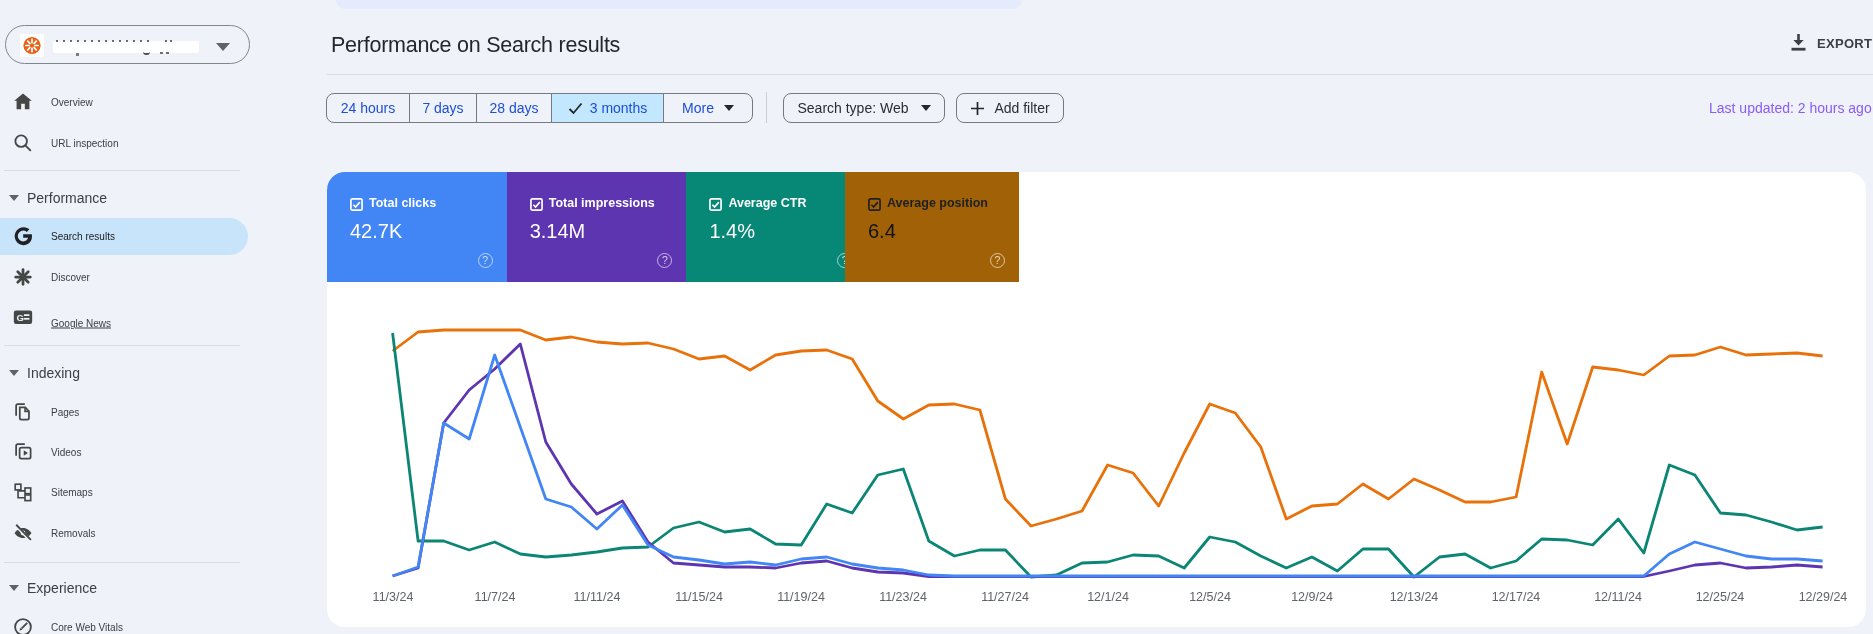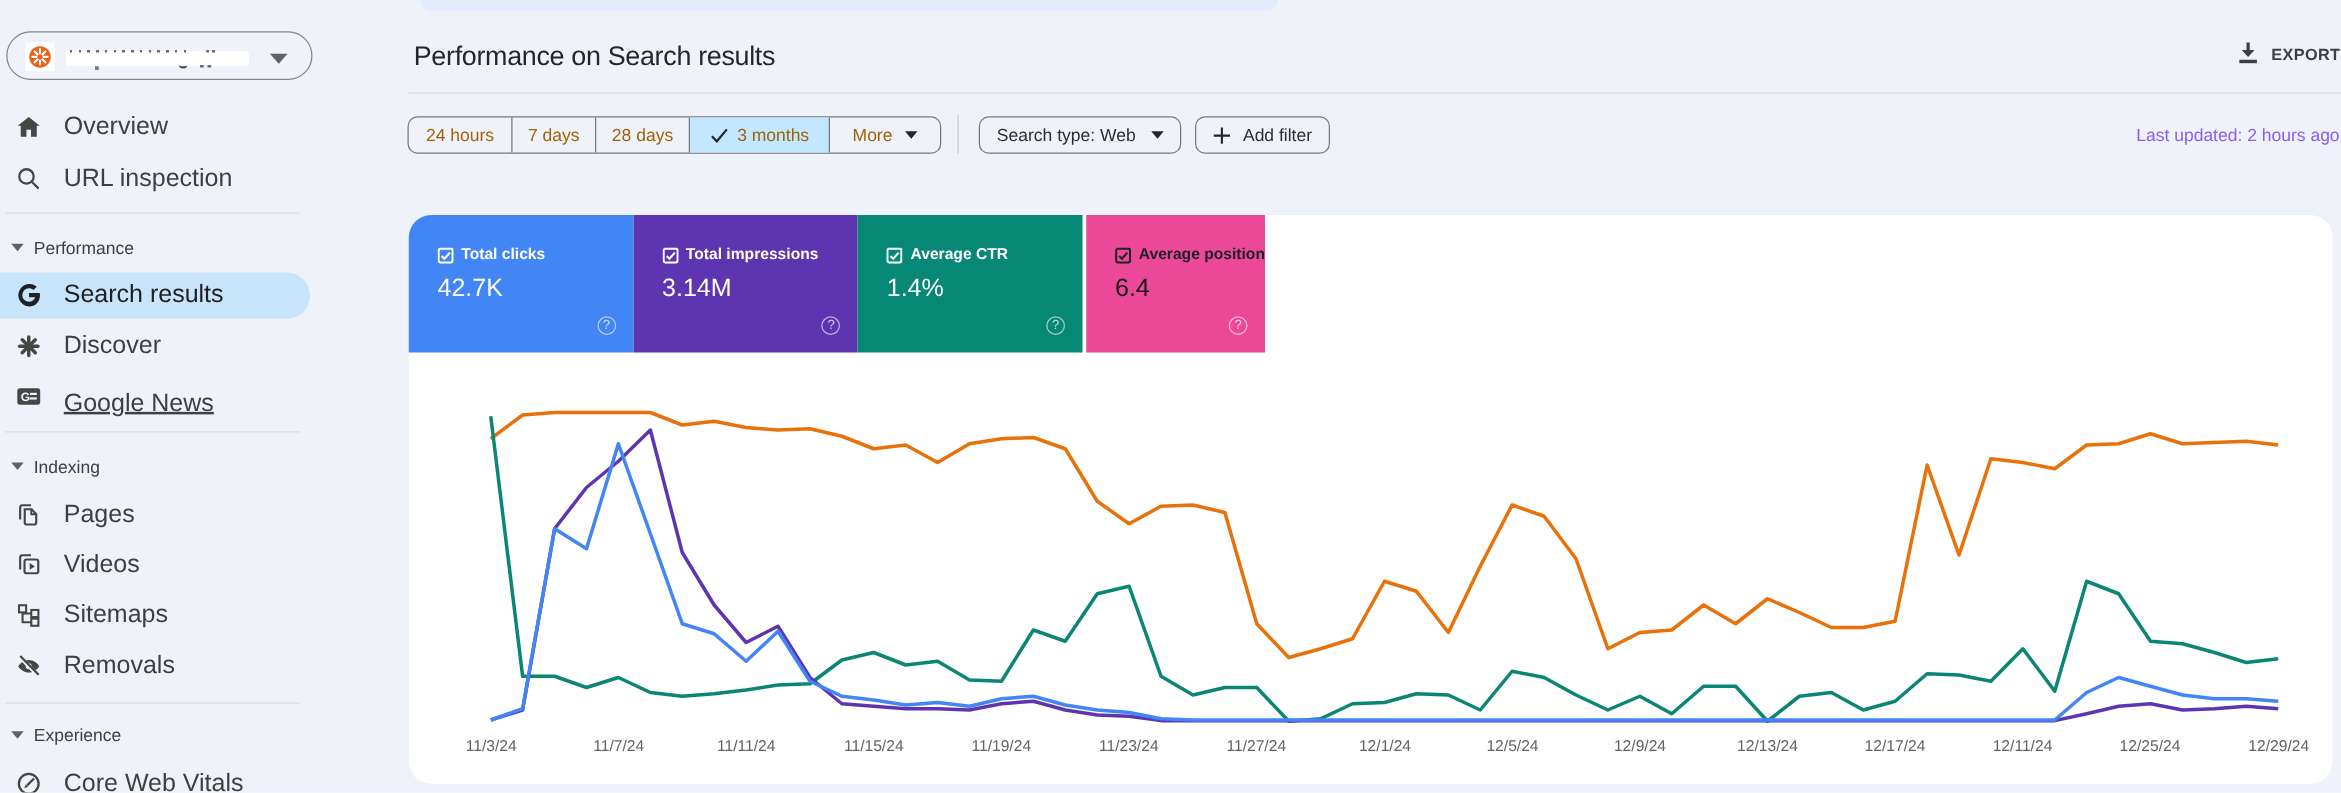--- a/index.html
+++ b/index.html
@@ -1,32 +1,32 @@
 <!DOCTYPE html>
 <html><head><meta charset="utf-8"><style>
 *{margin:0;padding:0;box-sizing:border-box}
 html,body{width:1873px;height:634px;overflow:hidden;background:#eff2f8;font-family:"Liberation Sans",sans-serif;position:relative}
 .abs{position:absolute}
 
 .propsel{position:absolute;left:5px;top:25px;width:245px;height:39px;border:1px solid #82878c;border-radius:20px}
 .favtile{position:absolute;left:14px;top:8px;width:24px;height:23px;background:#fff;border-radius:2px}
 .blur{position:absolute;left:47px;top:15px;width:146px;height:12px;background:#fff;border-radius:2px}
 .ptri{position:absolute;left:210px;top:17px;width:0;height:0;border-left:7px solid transparent;border-right:7px solid transparent;border-top:8px solid #5f6368}
-.nitem{position:absolute;left:51px;font-size:20px;color:#3c4043;white-space:nowrap;transform:translateY(-50%)}
+.nitem{position:absolute;left:51px;font-size:10px;color:#3c4043;white-space:nowrap;transform:translateY(-50%)}
 .nhead{position:absolute;left:27px;font-size:14px;color:#3c4043;white-space:nowrap;transform:translateY(-50%)}
 .ntri{position:absolute;left:9px;width:0;height:0;border-left:5px solid transparent;border-right:5px solid transparent;border-top:6px solid #5f6368}
 .nicon{position:absolute;left:12px;width:22px;height:22px}
 .ndiv{position:absolute;left:4px;width:236px;border-top:1px solid #dadee3}
 .selpill{position:absolute;left:0;top:218px;width:248px;height:37px;background:#c8e4fb;border-radius:0 19px 19px 0}
 
 .topbar{position:absolute;left:336px;top:0;width:686px;height:9px;background:#e3ebfc;border-radius:0 0 10px 10px}
 .title{position:absolute;left:331px;top:33px;font-size:21.5px;letter-spacing:-0.25px;color:#23272b}
 .hr1{position:absolute;left:327px;top:74px;width:1546px;border-top:1px solid #dadee3}
 .chipgrp{position:absolute;left:326px;top:93px;height:30px;border:1px solid #767a7e;border-radius:8px;display:flex;align-items:stretch;background:transparent}
-.chip{font-size:14px;color:#a16207;display:flex;align-items:center;justify-content:center;border-right:1px solid #767a7e;padding:0}
+.chip{font-size:14px;color:#1d4ed8;display:flex;align-items:center;justify-content:center;border-right:1px solid #767a7e;padding:0}
 .chip:last-child{border-right:none}
 .obtn{position:absolute;top:93px;height:30px;border:1px solid #767a7e;border-radius:8px;font-size:14px;color:#2a2e33;display:flex;align-items:center;justify-content:center}
 .vdiv{position:absolute;left:766px;top:92px;height:31px;border-left:1px solid #c9cdd2}
 .export{position:absolute;left:1817px;top:36px;font-size:13px;font-weight:bold;color:#3c4043;letter-spacing:.3px}
 .lastupd{position:absolute;left:1709px;top:100px;font-size:14px;color:#8b5cf6;white-space:nowrap}
 .card{position:absolute;left:327px;top:172px;width:1539px;height:455px;background:#fff;border-radius:18px}
 .tile{position:absolute;top:0;height:110px}
 .tlabel{position:absolute;left:42px;top:31px;font-size:12.5px;font-weight:bold;transform:translateY(-50%);white-space:nowrap}
 .tnum{position:absolute;left:23px;top:48px;font-size:20px}
 .cb{position:absolute;left:23px;top:26px;width:13px;height:13px}
@@ -177,21 +177,21 @@
   </div>
   <div class="tile" style="left:359.4px;width:179.7px;background:#078776">
     <svg class="cb" viewBox="0 0 14 14">
         <rect x="1" y="1" width="12" height="12" rx="1.5" fill="none" stroke="#fff" stroke-width="1.8"></rect>
         <polyline points="3.6,7.3 6,9.7 10.6,4.4" fill="none" stroke="#fff" stroke-width="1.8"></polyline>
       </svg>
     <div class="tlabel" style="color:#fff">Average CTR</div>
     <div class="tnum" style="color:#fff">1.4%</div>
     <div class="qm">?</div>
   </div>
-  <div class="tile" style="left:542px;width:143px;background:#ec4899">
+  <div class="tile" style="left:518px;width:174px;background:#a16207">
     <svg class="cb" viewBox="0 0 14 14">
         <rect x="1" y="1" width="12" height="12" rx="1.5" fill="none" stroke="#202124" stroke-width="1.8"></rect>
         <polyline points="3.6,7.3 6,9.7 10.6,4.4" fill="none" stroke="#202124" stroke-width="1.8"></polyline>
       </svg>
     <div class="tlabel" style="color:#202124">Average position</div>
     <div class="tnum" style="color:#131313">6.4</div>
     <div class="qm">?</div>
   </div>
 <svg class="chart" width="1539" height="300" viewBox="327 300 1539 300">
 <polyline points="392.6,351 418.1,332 443.7,330 469.2,330 494.7,330 520.3,330 545.8,340 571.3,337 596.9,342 622.4,344 648.0,343 673.5,349 699.0,359 724.6,356 750.1,370 775.6,355 801.2,351 826.7,350 852.2,359 877.8,401 903.3,419 928.8,405 954.4,404 979.9,410 1005.4,499 1031.0,526 1056.5,519 1082.0,511 1107.6,465 1133.1,473 1158.7,506 1184.2,453 1209.7,404 1235.3,413 1260.8,447 1286.3,519 1311.9,506 1337.4,504 1362.9,484 1388.5,499 1414.0,479 1439.5,490 1465.1,502 1490.6,502 1516.1,497 1541.7,372 1567.2,444 1592.7,367 1618.3,370 1643.8,375 1669.3,356 1694.9,355 1720.4,347 1746.0,355 1771.5,354 1797.0,353 1822.6,356" fill="none" stroke="#e8710a" stroke-width="2.8" stroke-linejoin="round"></polyline>

